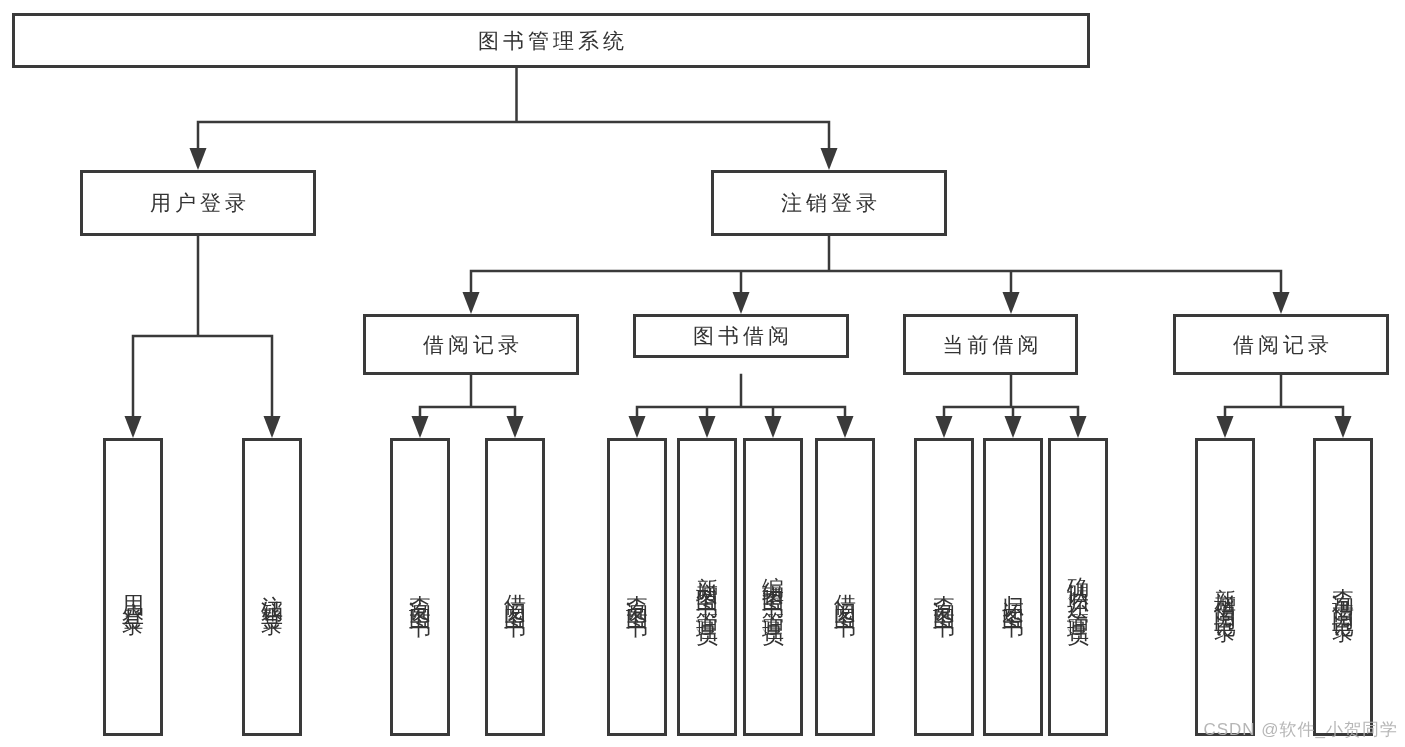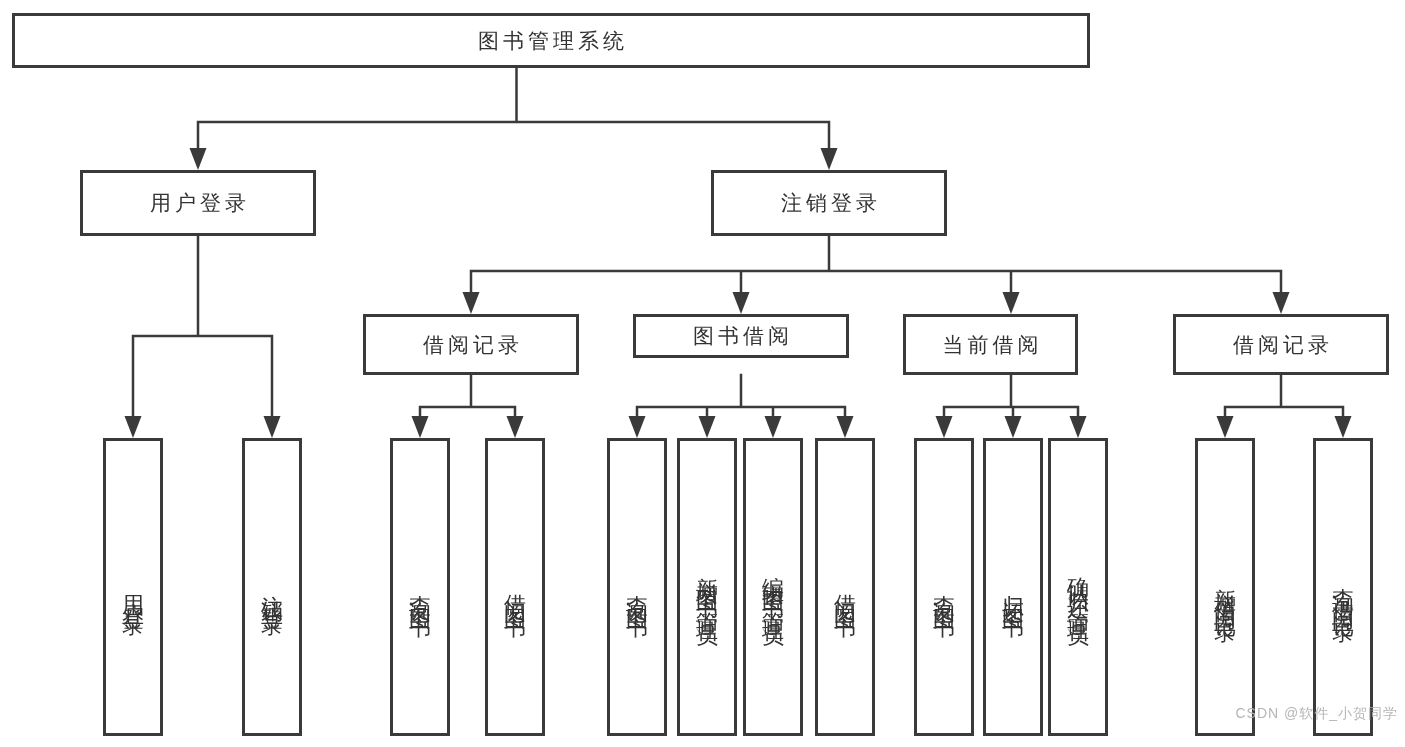--- a/index.html
+++ b/index.html
@@ -38,23 +38,23 @@
     text-orientation: mixed;
     font-size: 22px;
     letter-spacing: 7px;
     line-height: 1;
     white-space: nowrap;
     padding-top: 7px; 
   }
   .watermark {
     position: absolute;
     right: 7px;
-    bottom: 24px;
+    bottom: 6px;
     z-index: 3;
-    font-size: 14px;
+    font-size: 17px;
     letter-spacing: 1px;
     color: rgba(178, 178, 178, 0.95);
     white-space: nowrap;
   }
 </style>
 </head>
 <body>
 
 <div class="canvas">
 

